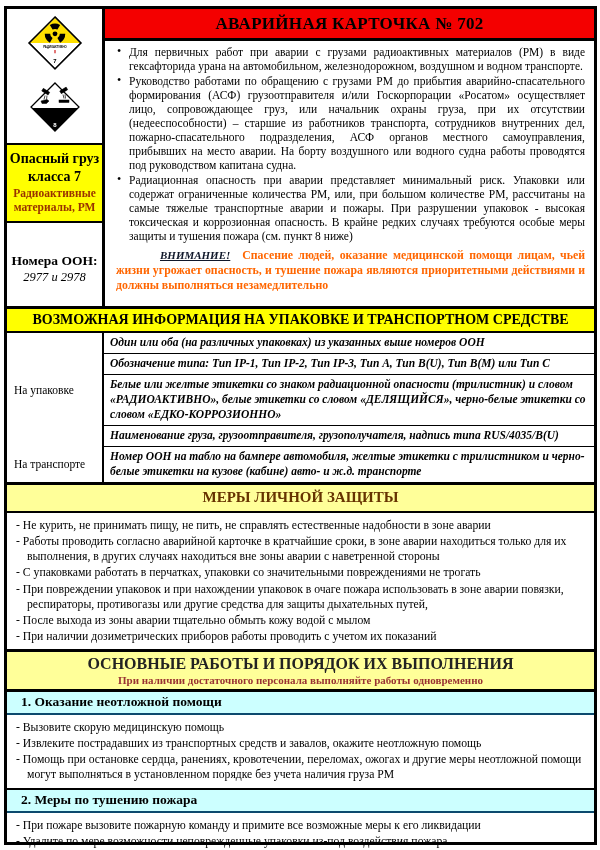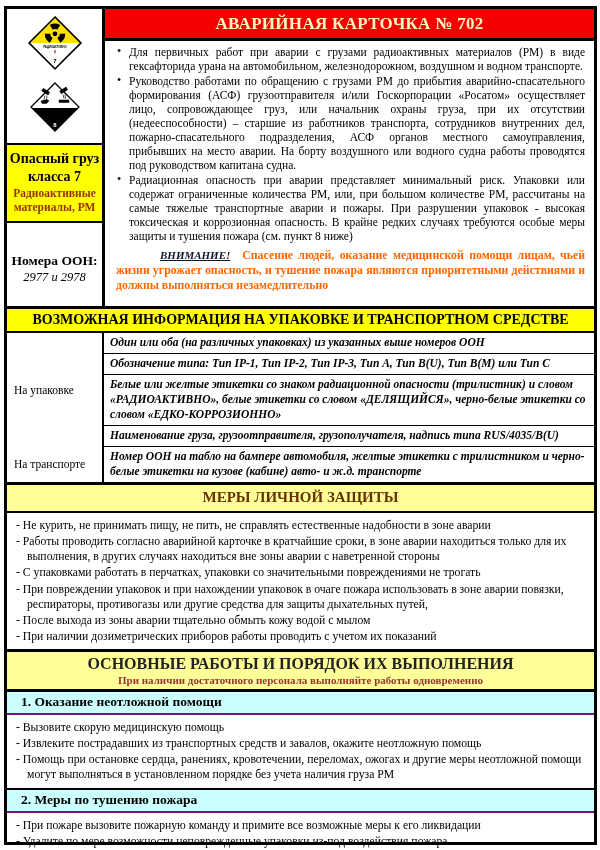--- a/index.html
+++ b/index.html
@@ -12,21 +12,21 @@
   .placard{display:block;margin-top:7px;}
   .placard.second{margin-top:12px;}
   .class-box{width:100%;box-sizing:border-box;background:#FFFF00;border-top:2px solid #000;border-bottom:2px solid #000;
              text-align:center;padding:5px 1px 6px;margin-top:11px;}
   .class-box .l1{font-weight:bold;font-size:14px;line-height:1.25;color:#000;}
   .class-box .l2{font-weight:bold;font-size:11.5px;line-height:1.2;color:#993300;margin-top:2px;}
   .un-block{text-align:center;margin-top:30px;}
   .un-label{font-weight:bold;font-size:13.5px;}
   .un-numbers{font-size:12.5px;margin-top:1px;font-style:italic;}
   .main-top{flex:1;display:flex;flex-direction:column;min-width:0;}
-  .red-header{background:#F40000;color:#fef9c3;font-weight:bold;font-size:17px;text-align:center;
+  .red-header{background:#F40000;color:#000000;font-weight:bold;font-size:17px;text-align:center;
               line-height:29px;height:29px;border-bottom:3px solid #000;letter-spacing:.3px;}
   .intro{padding:4px 9px 2px 11px;font-size:11.5px;line-height:1.22;}
   .ib{position:relative;padding-left:13px;text-align:justify;margin-bottom:1px;}
   .ib::before{content:"•";position:absolute;left:1px;top:-1px;font-size:12px;}
   .attention{margin-top:5px;text-align:justify;text-indent:44px;font-weight:bold;font-size:11.8px;line-height:1.25;}
   .att-label{color:#0f172a;font-style:italic;text-decoration:underline;font-size:11px;margin-right:12px;}
   .att-text{color:#FF6600;}
   
   .band{border-top:3px solid #000;text-align:center;flex:0 0 auto;}
   .band.bright{background:#FFFF00;font-weight:bold;font-size:14px;padding:3px 0 3px;color:#000;}
@@ -40,21 +40,21 @@
   .it-label.first{grid-column:1;grid-row:1/5;}
   .it-label.second{grid-column:1;grid-row:5;}
   .it-cell{grid-column:2;border-left:2px solid #000;border-bottom:1px solid #000;
            font-style:italic;font-weight:bold;font-size:11.5px;line-height:1.3;padding:2px 6px 3px;}
   .it-cell.r5{border-bottom:0;}
   
   .dash-list{padding:4px 8px 4px 9px;font-size:11.7px;line-height:1.3;flex:0 0 auto;}
   .dash-item{padding-left:11px;text-indent:-11px;margin:1px 0;}
   .dash-item::before{content:"- ";}
   
-  .cyan-band{background:#CCFFFF;border-top:2px solid #000;border-bottom:2px solid #701a75;
+  .cyan-band{background:#CCFFFF;border-top:2px solid #000;border-bottom:2px solid #0c4a6e;
              font-weight:bold;font-size:13.5px;padding:2px 0 3px 14px;flex:0 0 auto;}
   .fire-list{flex:1 1 auto;}
   
   .placard text{font-family:"Liberation Sans","DejaVu Sans",sans-serif;}
 </style>
 </head>
 <body>
 
 <div class="card">
 

